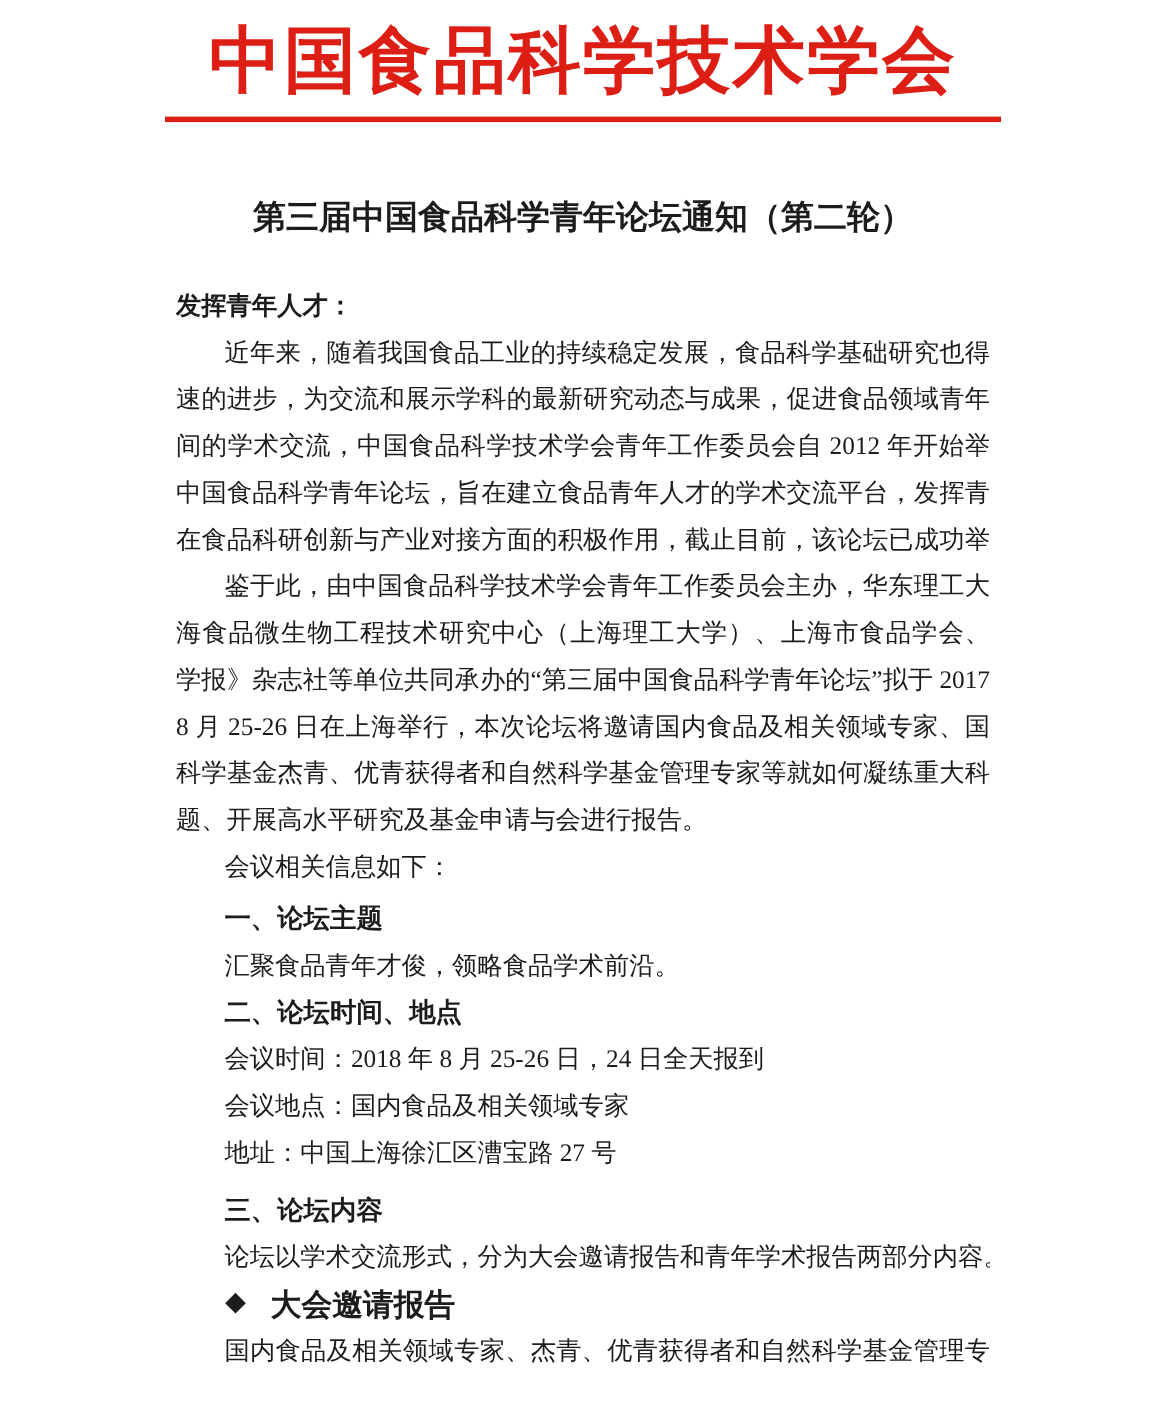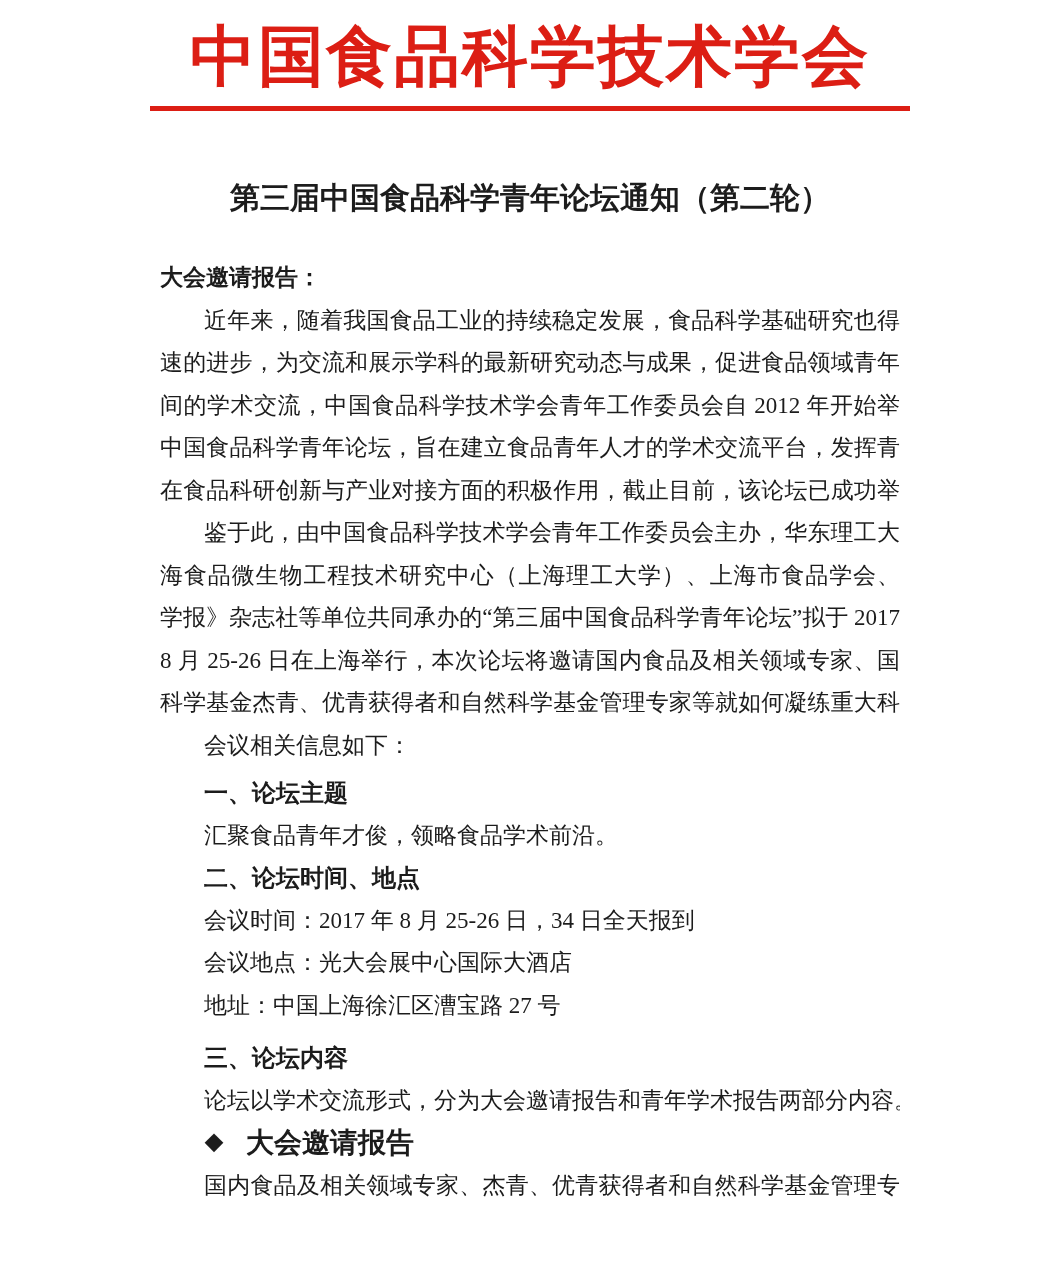--- a/index.html
+++ b/index.html
@@ -11,21 +11,21 @@
     height: 1280px;
     background: var(--bg);
     color: var(--ink);
     overflow: hidden;
     font-family: "Liberation Serif", serif;
   }
   
   .masthead { margin: 14px 150px 0 150px; text-align: center; }
   .org-name {
     display: block;
-    font-family: Liberation Sans, sans-serif;
+    font-family: Liberation Serif, serif;
     font-weight: bold;
     font-size: 66px;
     line-height: 84px;
     letter-spacing: 2px;
     color: var(--accent);
     white-space: nowrap;
   }
   .masthead-rule {
     margin-top: 8px;
     height: 5px;
@@ -94,42 +94,43 @@
 
   <div class="masthead">
     <span class="org-name">中国食品科学技术学会</span>
     <div class="masthead-rule"></div>
   </div>
 
   <div class="notice-title">第三届中国食品科学青年论坛通知（第二轮）</div>
 
   <div class="doc-body">
 
-    <div class="line salutation">大会邀请报告：</div>
+    <div class="line salutation">发挥青年人才：</div>
 
     <div class="jline indent">近年来，随着我国食品工业的持续稳定发展，食品科学基础研究也得到了快</div>
     <div class="jline">速的进步，为交流和展示学科的最新研究动态与成果，促进食品领域青年学者之</div>
     <div class="jline">间的学术交流，中国食品科学技术学会青年工作委员会自 2012 年开始举办首届</div>
     <div class="jline">中国食品科学青年论坛，旨在建立食品青年人才的学术交流平台，发挥青年人才</div>
     <div class="jline">在食品科研创新与产业对接方面的积极作用，截止目前，该论坛已成功举办两届，</div>
 
     <div class="jline indent">鉴于此，由中国食品科学技术学会青年工作委员会主办，华东理工大学、上</div>
     <div class="jline">海食品微生物工程技术研究中心（上海理工大学）、上海市食品学会、《中国食品</div>
     <div class="jline">学报》杂志社等单位共同承办的“第三届中国食品科学青年论坛”拟于 2017 年</div>
     <div class="jline">8 月 25-26 日在上海举行，本次论坛将邀请国内食品及相关领域专家、国家自然</div>
     <div class="jline">科学基金杰青、优青获得者和自然科学基金管理专家等就如何凝练重大科学问</div>
+    <div class="line">题、开展高水平研究及基金申请与会进行报告。</div>
 
     <div class="line indent">会议相关信息如下：</div>
 
     <div class="line indent sec-heading gap-sm">一、论坛主题</div>
     <div class="line indent">汇聚食品青年才俊，领略食品学术前沿。</div>
 
     <div class="line indent sec-heading">二、论坛时间、地点</div>
-    <div class="line indent">会议时间：2017 年 8 月 25-26 日，34 日全天报到</div>
-    <div class="line indent">会议地点：光大会展中心国际大酒店</div>
+    <div class="line indent">会议时间：2018 年 8 月 25-26 日，24 日全天报到</div>
+    <div class="line indent">会议地点：国内食品及相关领域专家</div>
     <div class="line indent">地址：中国上海徐汇区漕宝路 27 号</div>
 
     <div class="line indent sec-heading gap-md">三、论坛内容</div>
     <div class="line indent">论坛以学术交流形式，分为大会邀请报告和青年学术报告两部分内容。</div>
 
     <div class="line bullet-line">
       <span class="marker">◆</span>
       <span class="bullet-label">大会邀请报告</span>
     </div>
 

